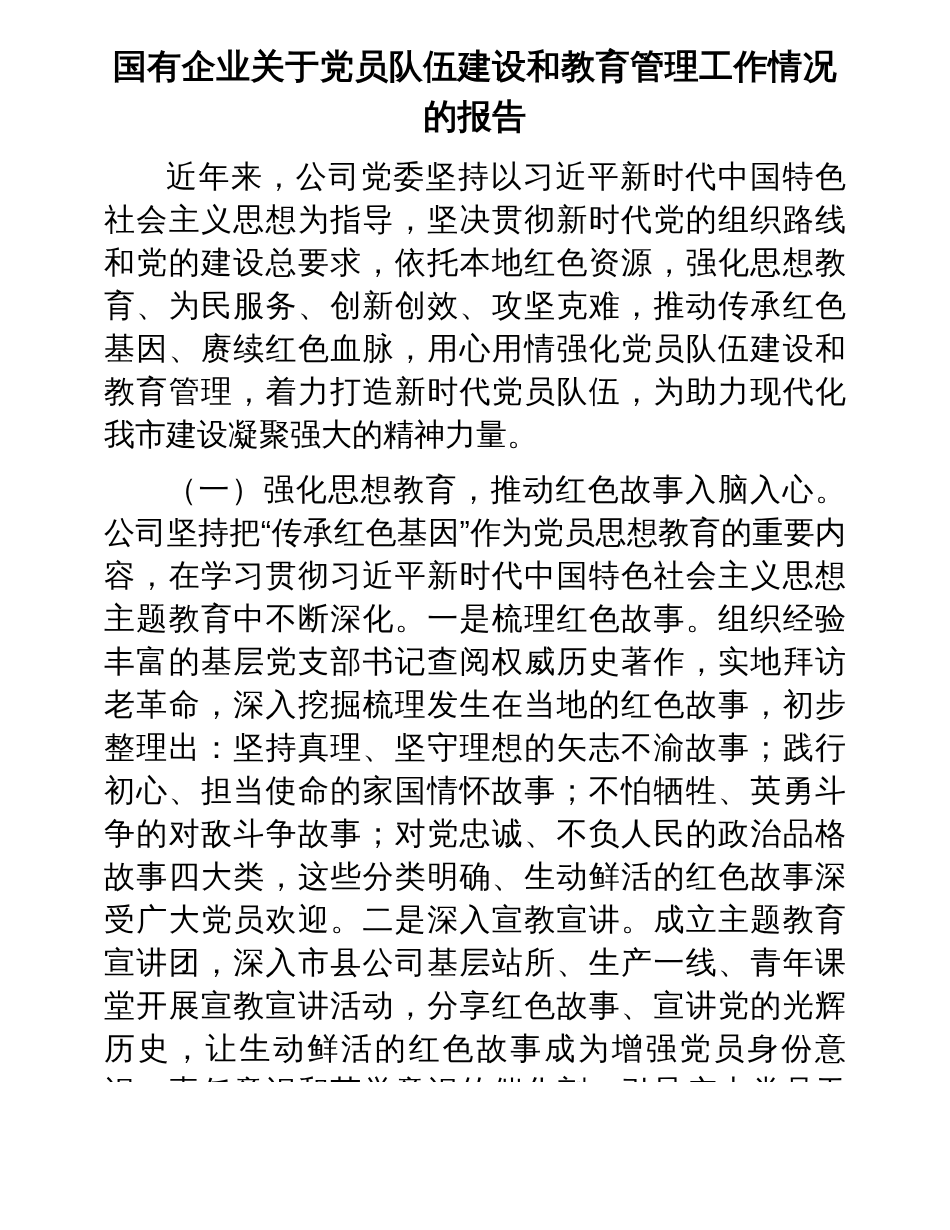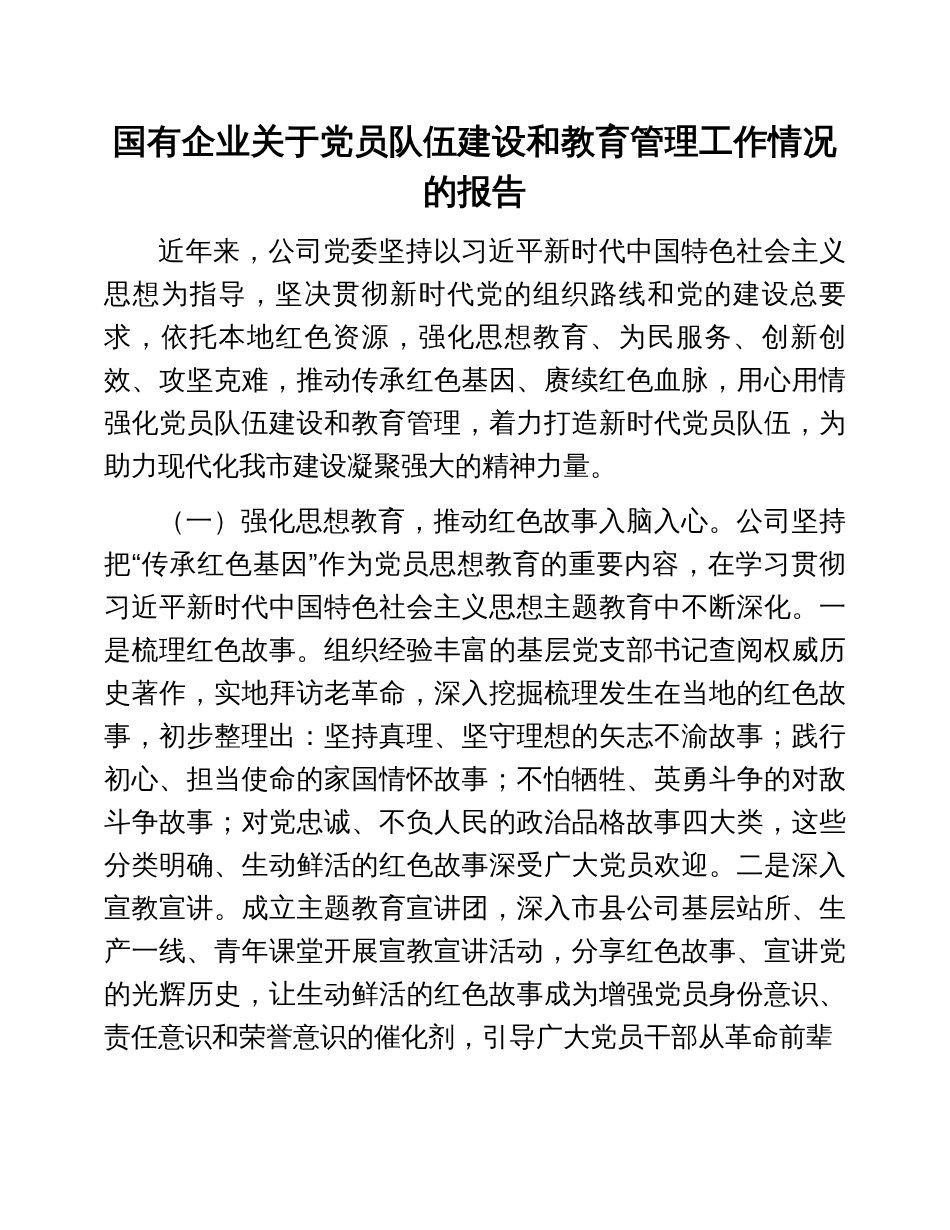--- a/index.html
+++ b/index.html
@@ -4,39 +4,39 @@
 <style>
   html, body {
     margin: 0;
     padding: 0;
     background: #ffffff;
   }
   .page {
     position: relative;
     width: 950px;
     height: 1082px;
-    margin: 16px auto;
+    margin: 0 auto;
     background: #ffffff;
     color: #000000;
     box-sizing: border-box;
-    padding: 100px 104px 0 104px;
+    padding: 41px 104px 0 104px;
     overflow: hidden;
     font-family: "Liberation Sans", "DejaVu Sans", sans-serif;
   }
   .doc-title {
     margin: 0 0 14px 0;
     font-size: 34px;
     font-weight: 700;
     line-height: 50px;
     text-align: center;
     letter-spacing: 0.5px;
   }
   .doc-body p {
     margin: 0 0 12px 0;
-    font-size: 27px;
+    font-size: 31px;
     line-height: 43px;
     text-align: justify;
     text-justify: inter-character;
     text-indent: 2em;
     word-break: break-all;
   }
   .doc-body p.heading1 {
     font-weight: 400;
   }
 </style>

